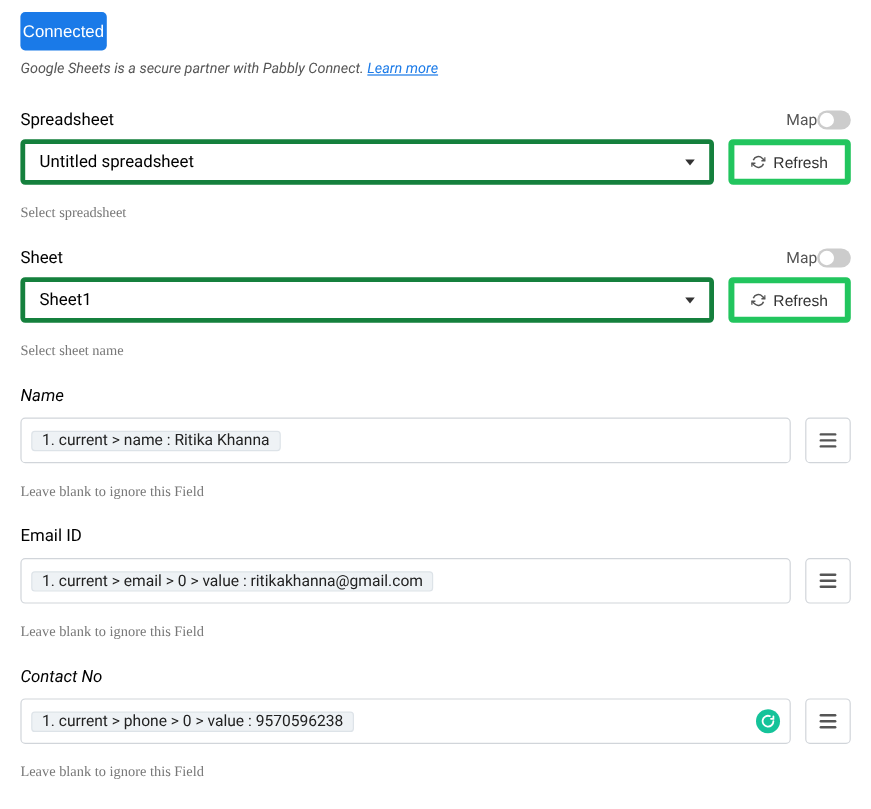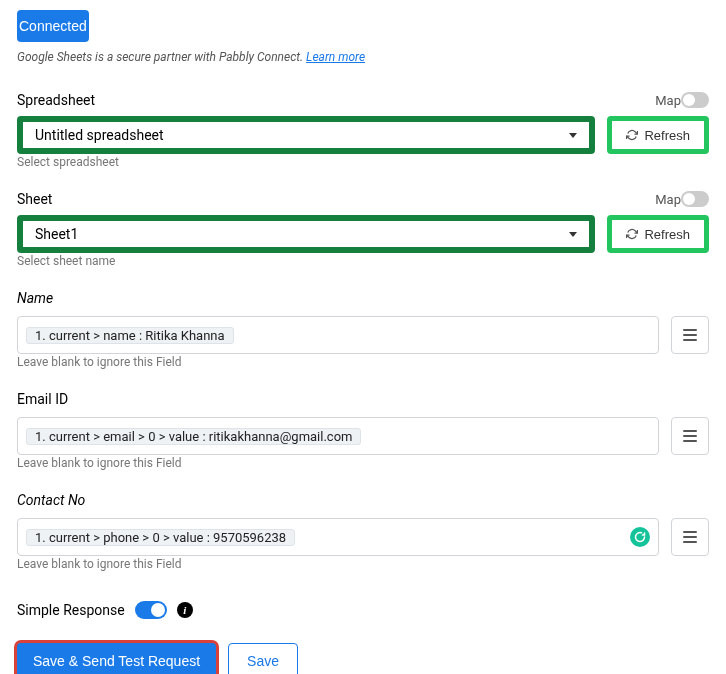--- a/index.html
+++ b/index.html
@@ -94,21 +94,21 @@
       right: 2px;
     }
     .field-row {
       display: flex;
       gap: 12px;
       align-items: stretch;
     }
     .dropdown {
       flex: 1;
       position: relative;
-      border: 6px solid #15803d;
+      border: 4px solid #15803d;
       border-radius: 4px;
       background: #fff;
       height: 38px;
       display: flex;
       align-items: center;
       padding: 0 12px;
       cursor: pointer;
     }
     .dropdown-720 { width: 510px; }
     .dropdown-text {
@@ -135,21 +135,22 @@
       font-size: 13px;
       color: #333;
       cursor: pointer;
     }
     .refresh-icon svg {
       display: block;
     }
     .field-hint {
       font-size: 12px;
       color: #777;
-      margin-top: 1px;
+      margin-top: 16px;
+      font-family: Liberation Serif, serif;
     }
     .token-input {
       flex: 1;
       border: 1px solid #d1d5da;
       border-radius: 4px;
       background: #fff;
       height: 38px;
       display: flex;
       align-items: center;
       padding: 0 8px;

